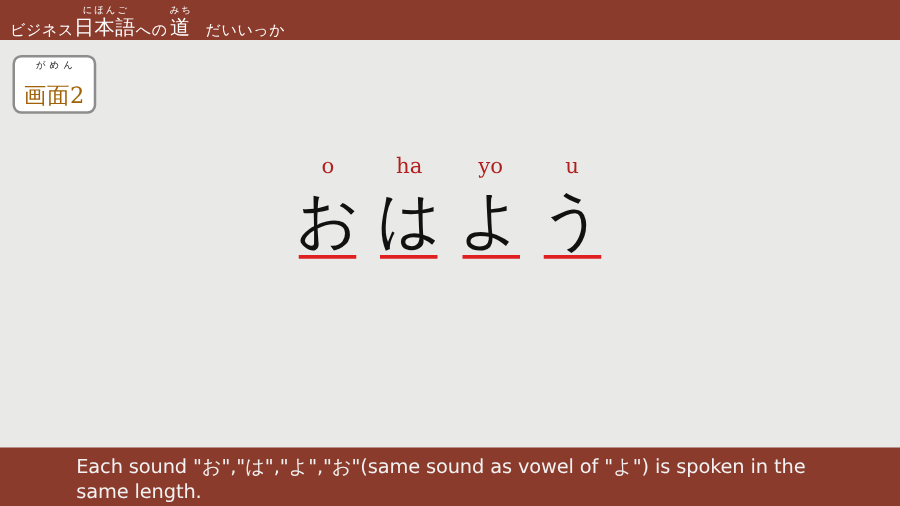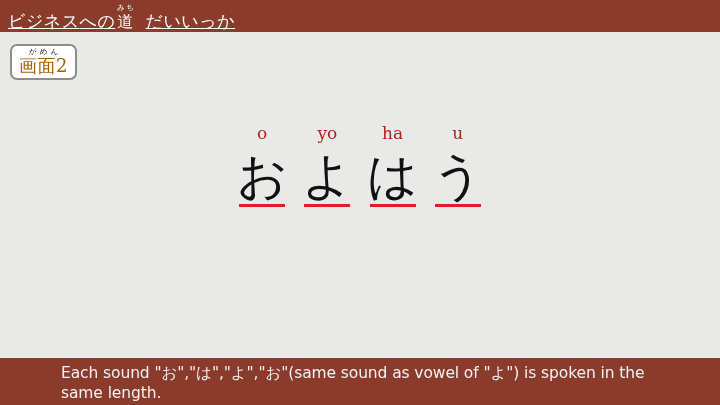--- a/index.html
+++ b/index.html
@@ -50,27 +50,26 @@
   }
   .ruby-base {
     font-family: "DejaVu Serif", "Liberation Serif", serif;
     font-size: 16px;
     color: #ffffff;
     letter-spacing: 0.5px;
     line-height: 1.05;
   }
   .plain-base {
     font-family: "DejaVu Serif", "Liberation Serif", serif;
-    font-size: 17px;
+    font-size: 12px;
     color: #ffffff;
     letter-spacing: 0.5px;
     line-height: 1.05;
     display: inline-block;
     padding-bottom: 0px;
-    text-decoration: underline;
   }
   .gap-sm { display: inline-block; width: 5px; }
 
   
   .screen-badge {
     position: absolute;
     left: 10px;
     top: 44px;
     background: #ffffff;
     border: 2px solid #8d8d8d;
@@ -81,21 +80,21 @@
     align-items: center;
     line-height: 1;
     box-sizing: border-box;
   }
   .badge-ruby {
     font-family: "DejaVu Sans", "Liberation Sans", sans-serif;
     font-size: 7.5px;
     color: #1a1a1a;
     letter-spacing: 3.2px;
     padding-left: 3.2px;
-    margin-bottom: 1px;
+    margin-bottom: 12px;
   }
   .badge-base {
     font-family: "DejaVu Serif", "Liberation Serif", serif;
     font-size: 18px;
     color: #a16207;
     letter-spacing: 0.5px;
   }
 
   
   .lesson {
@@ -172,20 +171,24 @@
   }
 </style>
 </head>
 <body>
 
 <div class="title-bar">
   <div class="title-inner">
 
     <span class="plain-base">ビジネス</span>
 
+    <span class="ruby-group">
+      <span class="ruby-top">にほんご</span>
+      <span class="ruby-base">日本語</span>
+    </span>
 
     <span class="plain-base">への</span>
 
     <span class="ruby-group">
       <span class="ruby-top">みち</span>
       <span class="ruby-base">道</span>
     </span>
 
     <span class="gap-sm"></span>
 
@@ -205,28 +208,28 @@
 
   <div class="kana-row">
 
     <div class="kana-cell">
       <span class="kana-romaji">o</span>
       <span class="kana-char">お</span>
       <span class="kana-underline"></span>
     </div>
 
     <div class="kana-cell">
+      <span class="kana-romaji">ha</span>
+      <span class="kana-char">は</span>
+      <span class="kana-underline"></span>
+    </div>
+
+    <div class="kana-cell">
       <span class="kana-romaji">yo</span>
       <span class="kana-char">よ</span>
-      <span class="kana-underline"></span>
-    </div>
-
-    <div class="kana-cell">
-      <span class="kana-romaji">ha</span>
-      <span class="kana-char">は</span>
       <span class="kana-underline"></span>
     </div>
 
     <div class="kana-cell">
       <span class="kana-romaji">u</span>
       <span class="kana-char">う</span>
       <span class="kana-underline"></span>
     </div>
 
   </div>

